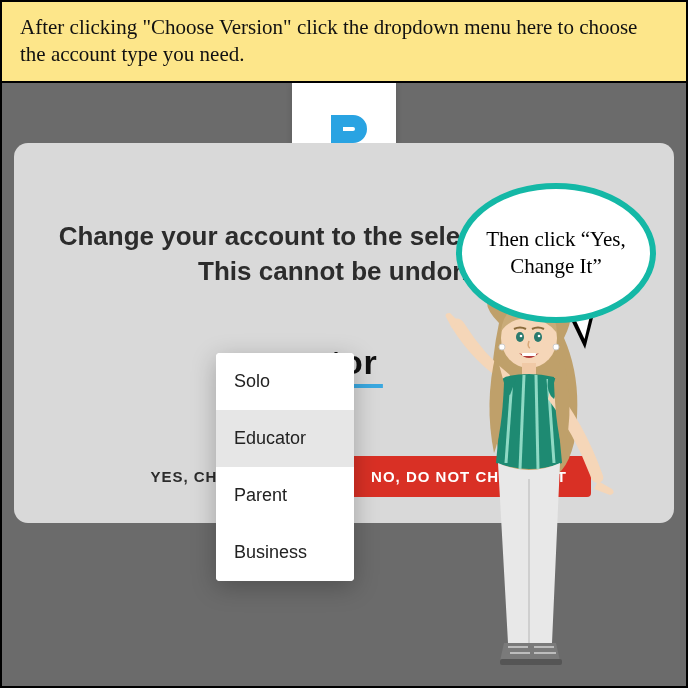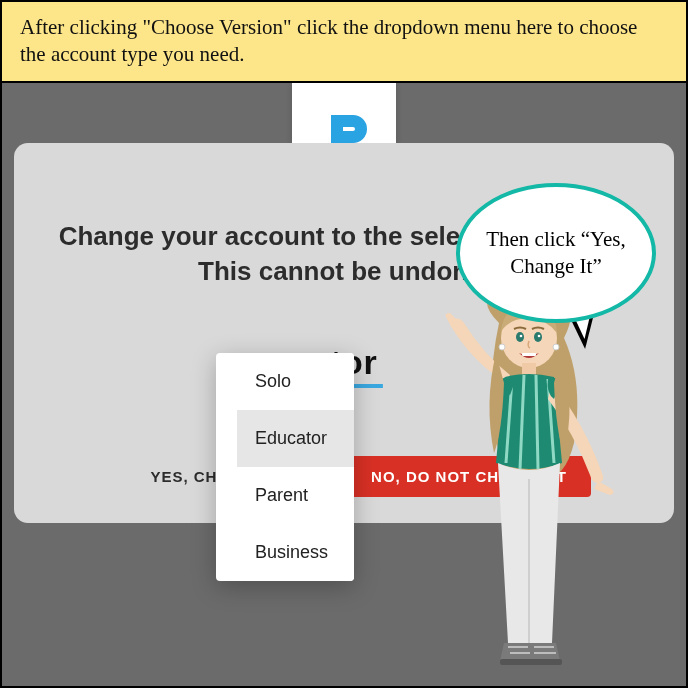--- a/index.html
+++ b/index.html
@@ -110,21 +110,20 @@
   }
   .dropdown {
     position: absolute;
     left: 214px;
     top: 270px;
     width: 138px;
     background: #fff;
     border-radius: 4px;
     box-shadow: 0 6px 24px rgba(0,0,0,0.25);
     overflow: hidden;
-    padding-left: 21px;
   }
   .dropdown-item {
     padding: 18px 18px;
     font-size: 18px;
     color: #222;
     cursor: pointer;
     background: #fff;
     border: none;
     width: 100%;
     text-align: left;
@@ -133,21 +132,21 @@
   .dropdown-item.hover {
     background: #e6e6e6;
   }
   .speech-bubble {
     position: absolute;
     top: 100px;
     right: 30px;
     width: 200px;
     height: 140px;
     background: #fff;
-    border: 4px solid #14b8a6;
+    border: 6px solid #14b8a6;
     border-radius: 50%;
     display: flex;
     align-items: center;
     justify-content: center;
     text-align: center;
     padding: 14px 20px;
     font-family: Georgia, serif;
     font-size: 21px;
     line-height: 1.25;
     z-index: 30;

